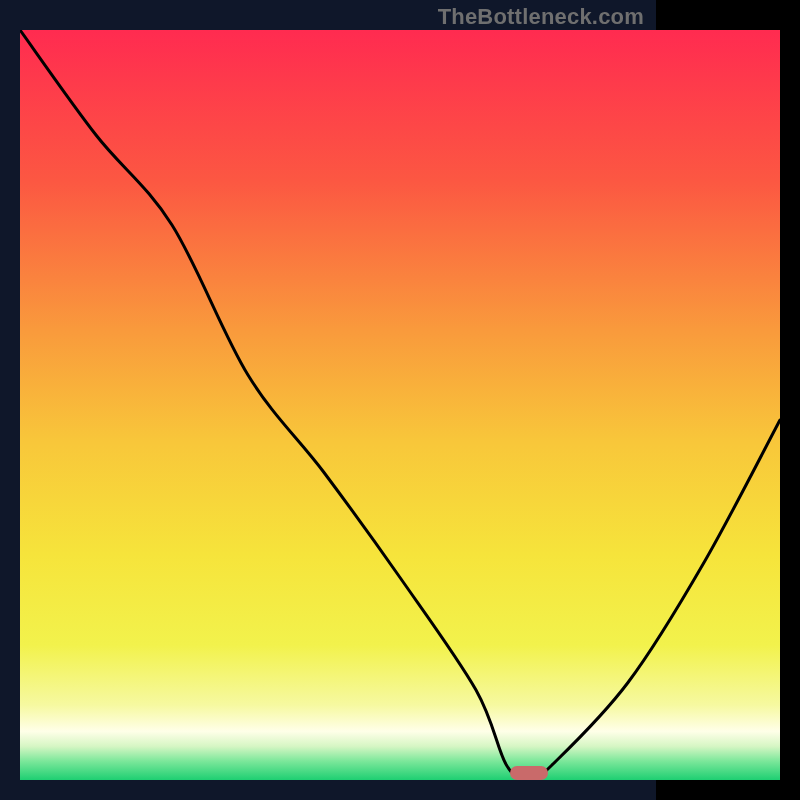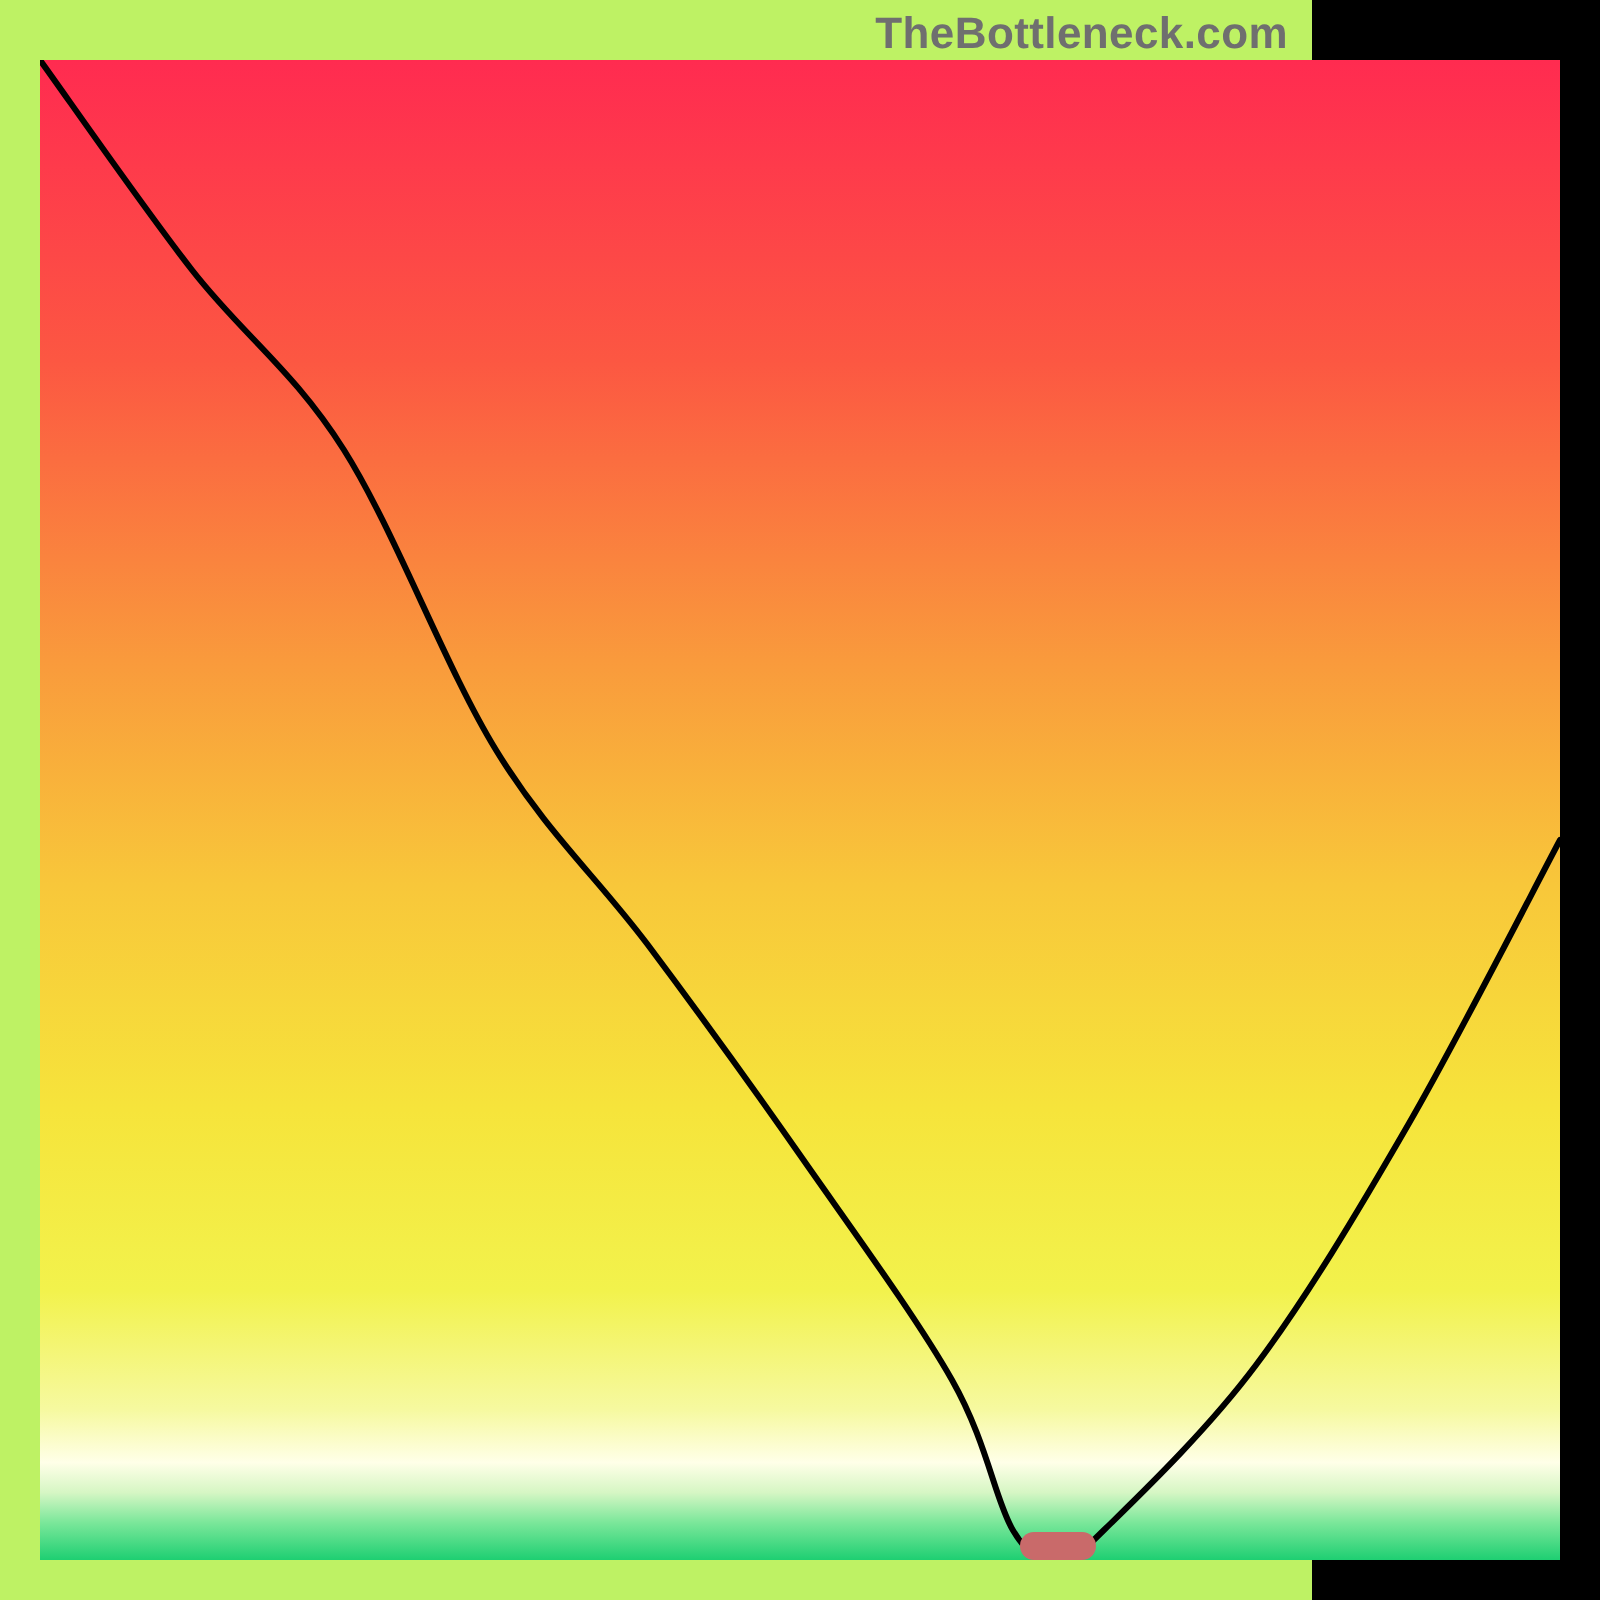--- a/index.html
+++ b/index.html
@@ -9,21 +9,21 @@
     height: 800px;
     background: #000;
     overflow: hidden;
   }
   .frame {
     position: absolute;
     left: 0;
     top: 0;
     width: 656px;
     height: 800px;
-    background: #bef264;
+    background: #0f172a;
   }
   .plot-area {
     position: absolute;
     left: 20px;
     top: 30px;
     width: 760px;
     height: 750px;
     overflow: hidden;
   }
   .gradient {

